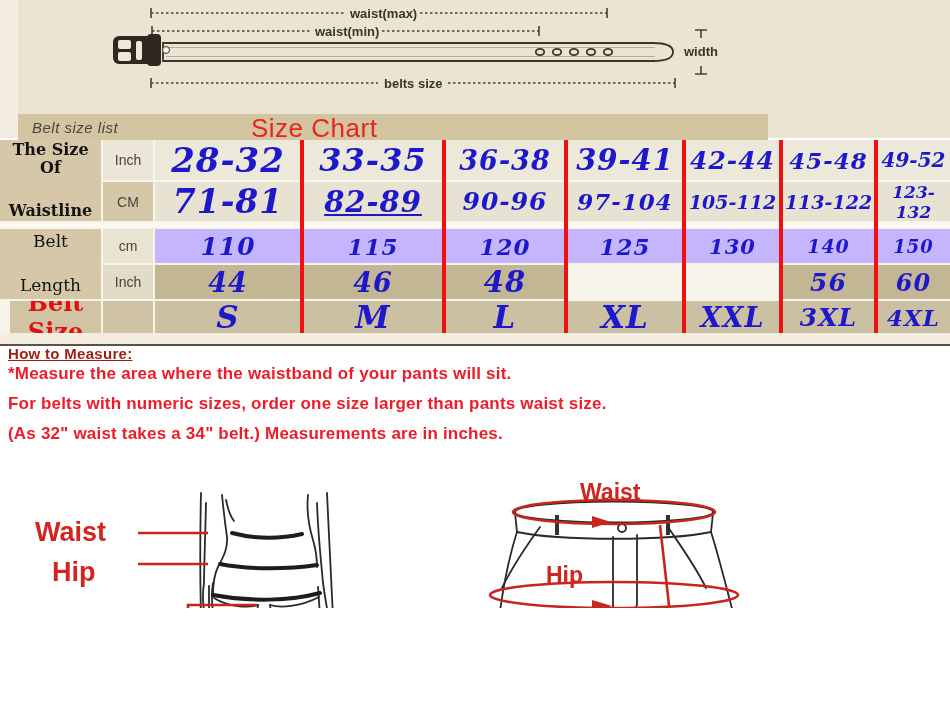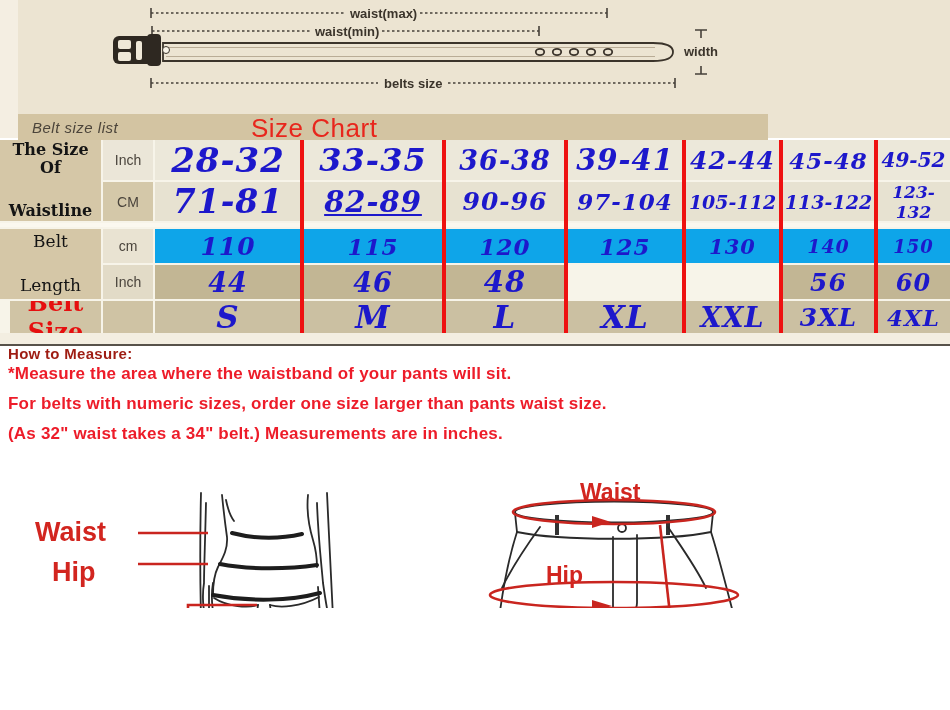--- a/index.html
+++ b/index.html
@@ -17,30 +17,30 @@
   
   .size-table{position:absolute;left:0;top:140px;width:950px;height:193px;background:#f7f4e9;
       display:grid;gap:2px;
       grid-template-columns:101px 50px 146px 140px 120px 116px 95px 93px 73px;
       grid-template-rows:40px 39px 4px 34px 34px 32px;}
   .cell{display:flex;align-items:center;justify-content:center;text-align:center;overflow:hidden;gap:24px;}
   .lab{font-family:"DejaVu Serif",serif;font-weight:bold;color:#141414;background:#d5c7a7;line-height:1.15;}
   .u{font-size:14px;color:#4a443c;}
   .v{font-family:"DejaVu Serif",serif;font-weight:bold;font-style:italic;color:#1d18cb;letter-spacing:1px;}
   .r1{background:#ece8da;} .r2{background:#e7e2d1;}
-  .r4{background:#0ea5e9;} .r5{background:#c2b694;} .r6{background:#cbc0a2;}
+  .r4{background:#c4b5fd;} .r5{background:#c2b694;} .r6{background:#cbc0a2;}
   .u1{background:#ebe6d8;} .u2{background:#d4c8a9;} .u4{background:#e9e3d2;} .u5{background:#e2dbc7;} .u6{background:#cfc3a4;}
   .gap-row{grid-column:1 / -1;grid-row:3;background:#fbf8ef;}
   .belt-size-lab{font-family:"DejaVu Serif",serif;font-weight:bold;font-size:24px;color:#e60f0f;background:#d0c4a5;}
   .redline{position:absolute;top:0;width:4px;height:193px;background:#ee1111;z-index:5;}
 
   
   .below-strip{position:absolute;left:0;top:333px;width:950px;height:11px;background:#f3eee1;}
   .divider{position:absolute;left:0;top:344px;width:950px;height:2px;background:#57524a;}
-  .howto-heading{position:absolute;left:8px;top:345px;font-size:15px;font-weight:bold;color:#9e1c12;letter-spacing:.3px;}
+  .howto-heading{position:absolute;left:8px;top:345px;font-size:15px;font-weight:bold;color:#9e1c12;letter-spacing:.3px;text-decoration:underline;}
   .howto-line{position:absolute;left:8px;font-size:17px;font-weight:bold;color:#ed1c29;letter-spacing:.2px;}
   .hl1{top:364px;} .hl2{top:394px;} .hl3{top:424px;}
 
   
   .diagrams-svg{position:absolute;left:0;top:455px;}
   .sketch{stroke:#2a2a2a;fill:none;stroke-width:1.8;stroke-linecap:round;}
   .thick{stroke:#1d1d1d;fill:none;stroke-width:4;stroke-linecap:round;}
   .redln{stroke:#c9251f;fill:none;stroke-width:2.6;stroke-linecap:butt;}
   .redlbl{fill:#d2251f;font-weight:bold;font-family:"Liberation Sans",sans-serif;}
   .beltink{stroke:#3b342b;fill:none;stroke-width:1.8;}

